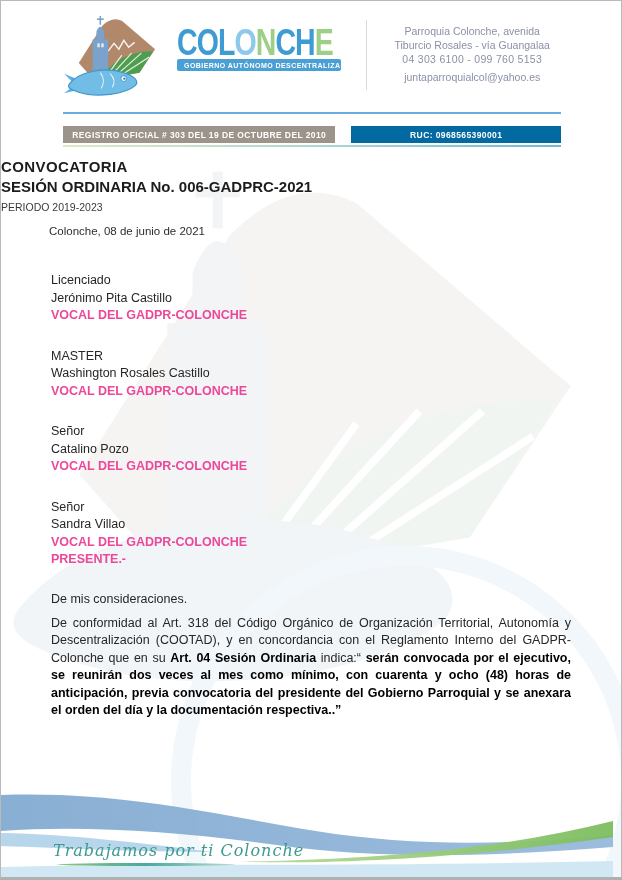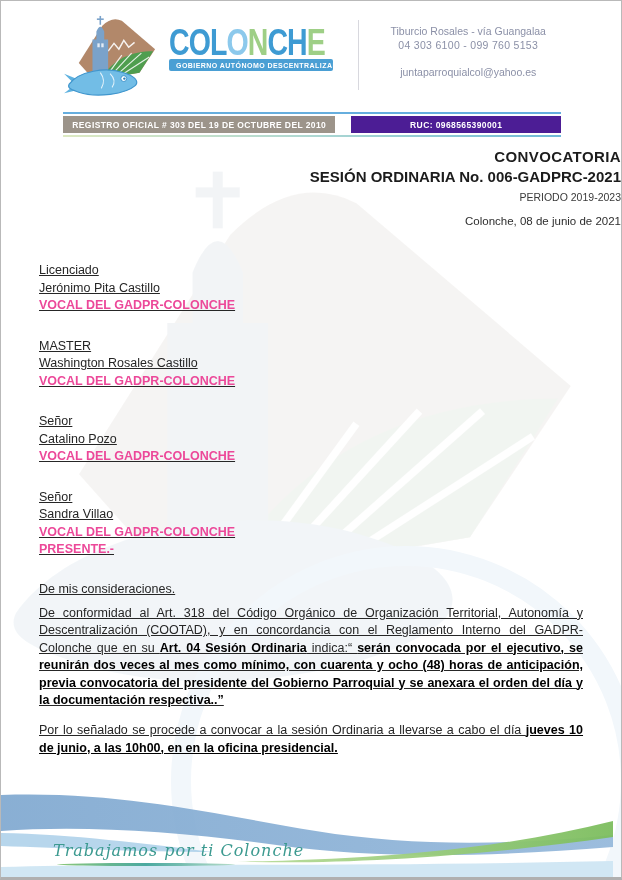--- a/index.html
+++ b/index.html
@@ -16,54 +16,54 @@
   }
   
   .watermark { position:absolute; top:158px; left:-40px; width:690px; height:580px; opacity:0.06; z-index:0; pointer-events:none; }
   .swirl { position:absolute; top:545px; left:170px; width:430px; height:430px; border:20px solid #f2f7fb; border-radius:50%; z-index:0; pointer-events:none; }
   .layer { position:relative; z-index:1; }
 
   
   .header { padding:13px 60px 0 62px; }
   .logo-row { display:flex; align-items:flex-start; }
   .emblem { width:102px; height:90px; flex:0 0 auto; }
-  .wordmark-block { margin-left:4px; margin-top:11px; flex:0 0 auto; }
+  .wordmark-block { margin-left:12px; margin-top:11px; flex:0 0 auto; }
   .wordmark {
     font-size:31px; font-weight:bold; line-height:30px; letter-spacing:-1px;
     transform:scale(0.92,1.18); transform-origin:left top; white-space:nowrap;
   }
   .seg-blue  { color:#3e9bd3; }
   .seg-lblue { color:#8cc9ec; }
   .seg-green { color:#9ecf86; }
   .banner {
     background:#4a9fd4; color:#fff; font-size:7px; font-weight:bold;
     letter-spacing:0.45px; padding:3px 7px 2px; border-radius:2px;
     margin-top:4px; text-align:center; width:150px; white-space:nowrap;
   }
   .vdivider { width:1px; height:70px; background:#d8d8de; margin:6px 16px 0 20px; flex:0 0 auto; }
   .contact { flex:1; text-align:center; color:#8b90a7; font-size:10.5px; line-height:14px; margin-top:10px; }
   .contact .phones { letter-spacing:0.3px; }
-  .contact .email  { margin-top:13px; }
+  .contact .email  { margin-top:4px; }
 
   .rule-top { height:2px; background:#66aede; margin-top:8px; }
-  .bars { display:flex; gap:16px; margin-top:2px; }
+  .bars { display:flex; gap:16px; margin-top:12px; }
   .bar { color:#fff; font-size:8.5px; font-weight:bold; letter-spacing:0.4px; text-align:center; padding:4px 0 3px; }
   .bar-registro { flex:1.3; background:#9c948a; }
-  .bar-ruc      { flex:1;   background:#4c1d95; }
+  .bar-ruc      { flex:1;   background:#0369a1; }
   .rule-bottom { height:2px; background:linear-gradient(90deg,#dde9c2,#aed8d2,#6fb9d8); margin-top:2px; }
 
   
-  .title-block { text-align:right; margin-top:11px; color:#1c1c1c; }
+  .title-block { text-align:left; margin-top:11px; color:#1c1c1c; }
   .t1 { font-size:15px;   font-weight:bold; letter-spacing:0.4px; }
   .t2 { font-size:15px; font-weight:bold; margin-top:3px; }
   .t3 { font-size:10.5px; margin-top:6px; color:#3a3a3a; }
   .t4 { font-size:11.5px; margin-top:12px; color:#2e2e2e;padding-left:48px; }
 
   
-  .content { padding:0 38px; margin-top:35px; font-size:12.5px;text-decoration:underline; }
+  .content { padding:0 50px; margin-top:35px; font-size:12.5px; }
   .recipient { line-height:17.5px; margin-bottom:23px; }
   .role, .present { font-weight:bold; color:#ec4899; }
   .greeting { margin-top:14px; }
   .para { margin-top:9px; line-height:17.5px; text-align:justify; }
   .para b { color:#000; }
   .u { text-decoration:underline; }
 
   
   .footer { position:absolute; left:0; right:8px; bottom:0; height:90px; z-index:2; }
   .footer svg { position:absolute; left:0; bottom:0; width:100%; height:100%; }
@@ -117,20 +117,21 @@
       <div class="wordmark-block">
         <div class="wordmark">
           <span class="seg-blue">COL</span><span class="seg-lblue">O</span><span class="seg-green">N</span><span class="seg-blue">CH</span><span class="seg-green">E</span>
         </div>
         <div class="banner">GOBIERNO AUTÓNOMO DESCENTRALIZADO PARROQUIAL</div>
       </div>
 
       <div class="vdivider"></div>
 
       <div class="contact">
+        <div>Parroquia Colonche, avenida</div>
         <div>Tiburcio Rosales - vía Guangalaa</div>
         <div class="phones">04 303 6100  -  099 760 5153</div>
         <div class="email">juntaparroquialcol@yahoo.es</div>
       </div>
     </div>
 
     <div class="rule-top"></div>
     <div class="bars">
       <div class="bar bar-registro">REGISTRO OFICIAL # 303 DEL 19 DE OCTUBRE DEL 2010</div>
       <div class="bar bar-ruc">RUC: 0968565390001</div>
@@ -169,21 +170,20 @@
       <div>Señor</div>
       <div>Sandra Villao</div>
       <div class="role">VOCAL DEL GADPR-COLONCHE</div>
       <div class="present">PRESENTE.-</div>
     </div>
 
     <div class="greeting">De mis consideraciones.</div>
 
     <p class="para"><span>De conformidad al Art. 318 del Código Orgánico de Organización Territorial, Autonomía y Descentralización (COOTAD), y en concordancia con el Reglamento Interno del GADPR-Colonche que en su </span><b>Art. 04 Sesión Ordinaria</b><span> indica:“ </span><b>serán convocada por el ejecutivo, se reunirán dos veces al mes como mínimo, con cuarenta y ocho (48) horas de anticipación, previa convocatoria del presidente del Gobierno Parroquial y se anexara el orden del día y la documentación respectiva..”</b></p>
 
-    <p class="para"><span>Por lo señalado se procede a convocar a la sesión Ordinaria a llevarse a cabo el día </span><b class="u">jueves 10 de junio, a las 10h00, en en la oficina presidencial.</b></p>
   </div>
 
   <div class="footer">
     <svg viewBox="0 0 622 90" preserveAspectRatio="none">
       <defs>
         <linearGradient id="gblue" x1="0" y1="0" x2="1" y2="0">
           <stop offset="0" stop-color="#7fa8d0"></stop>
             <stop offset="1" stop-color="#93b7da"></stop>
         </linearGradient>
         <linearGradient id="ggreen" x1="0" y1="0" x2="1" y2="0">

